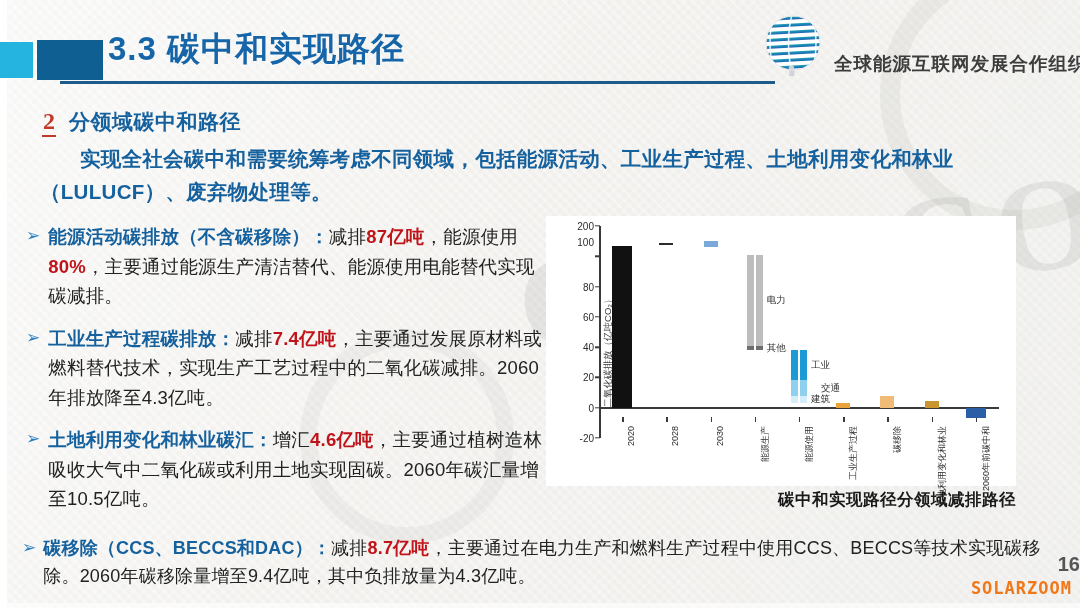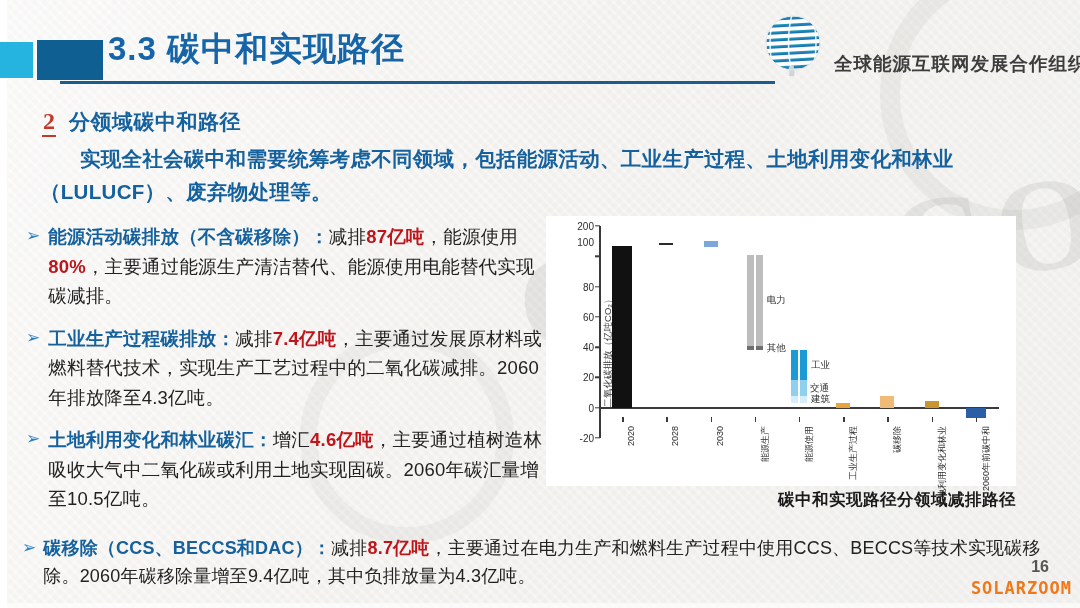--- a/index.html
+++ b/index.html
@@ -119,22 +119,22 @@
   .seg-label{position:absolute;font-size:9.5px;color:#2d2d2d;white-space:nowrap;}
 
   .chart-caption{
     position:absolute;left:546px;top:489px;width:470px;
     text-align:right;font-size:16.5px;font-weight:bold;color:#1a1a1a;
     letter-spacing:.5px;
   }
 
   
   .page-num{
-    position:absolute;right:31px;bottom:32px;
-    font-size:16px;color:#555;font-weight:bold;
+    position:absolute;right:0;bottom:32px;
+    font-size:20px;color:#555;font-weight:bold;
   }
   .solarzoom{
     position:absolute;right:8px;bottom:10px;
     font-family:"DejaVu Sans Mono","Liberation Mono",monospace;
     font-size:17px;font-weight:bold;color:#f07818;letter-spacing:1px;
   }
 </style>
 </head>
 <body>
 
@@ -259,21 +259,21 @@
         <div class="bar" style="left: 155.738px; width: 7.04px; top: 28.7714px; height: 90.8571px; background: rgb(189, 189, 189);"></div>
         <div class="seg-label" style="left: 166.778px; top: 68.2px;">电力</div>
         <div class="bar" style="left: 146.778px; width: 7.04px; top: 119.629px; height: 4.54286px; background: rgb(110, 110, 110);"></div>
         <div class="bar" style="left: 155.738px; width: 7.04px; top: 119.629px; height: 4.54286px; background: rgb(110, 110, 110);"></div>
         <div class="seg-label" style="left: 166.778px; top: 115.9px;">其他</div>
         <div class="bar" style="left: 191px; width: 7.04px; top: 124.171px; height: 30.2857px; background: rgb(28, 154, 214);"></div>
         <div class="bar" style="left: 199.96px; width: 7.04px; top: 124.171px; height: 30.2857px; background: rgb(28, 154, 214);"></div>
         <div class="seg-label" style="left: 211px; top: 133.314px;">工业</div>
         <div class="bar" style="left: 191px; width: 7.04px; top: 154.457px; height: 15.1429px; background: rgb(143, 208, 238);"></div>
         <div class="bar" style="left: 199.96px; width: 7.04px; top: 154.457px; height: 15.1429px; background: rgb(143, 208, 238);"></div>
-        <div class="seg-label" style="left: 210px; top: 156.029px;">交通</div>
+        <div class="seg-label" style="left: 221px; top: 156.029px;">交通</div>
         <div class="bar" style="left: 191px; width: 7.04px; top: 169.6px; height: 7.57143px; background: rgb(212, 238, 251);"></div>
         <div class="bar" style="left: 199.96px; width: 7.04px; top: 169.6px; height: 7.57143px; background: rgb(212, 238, 251);"></div>
         <div class="seg-label" style="left: 211px; top: 167.386px;">建筑</div>
         <div class="bar" style="left: 236.222px; width: 14px; top: 177.171px; height: 4.54286px; background: rgb(232, 163, 61);"></div>
         <div class="bar" style="left: 280.444px; width: 14px; top: 169.6px; height: 12.1143px; background: rgb(240, 187, 119);"></div>
         <div class="bar" style="left: 324.667px; width: 14px; top: 174.9px; height: 6.81429px; background: rgb(201, 149, 47);"></div>
         <div class="bar" style="left: 365.889px; width: 20px; top: 181.714px; height: 10.6px; background: rgb(42, 95, 165);"></div>
       </div>
   </div>
   <div class="chart-caption">碳中和实现路径分领域减排路径</div>

